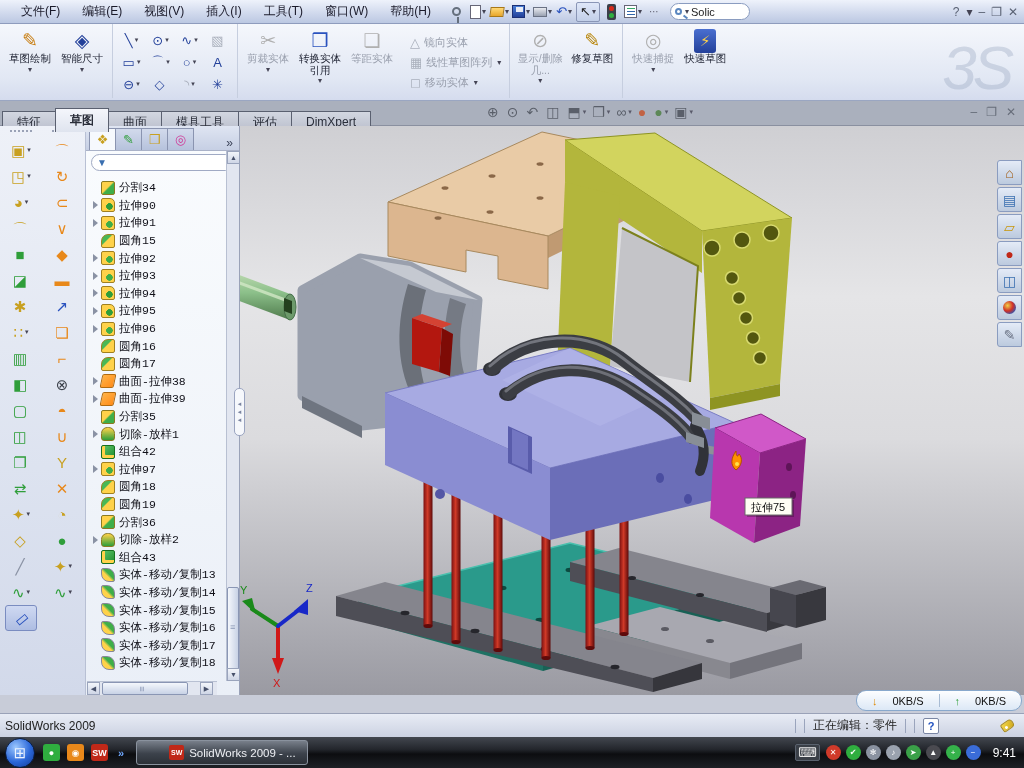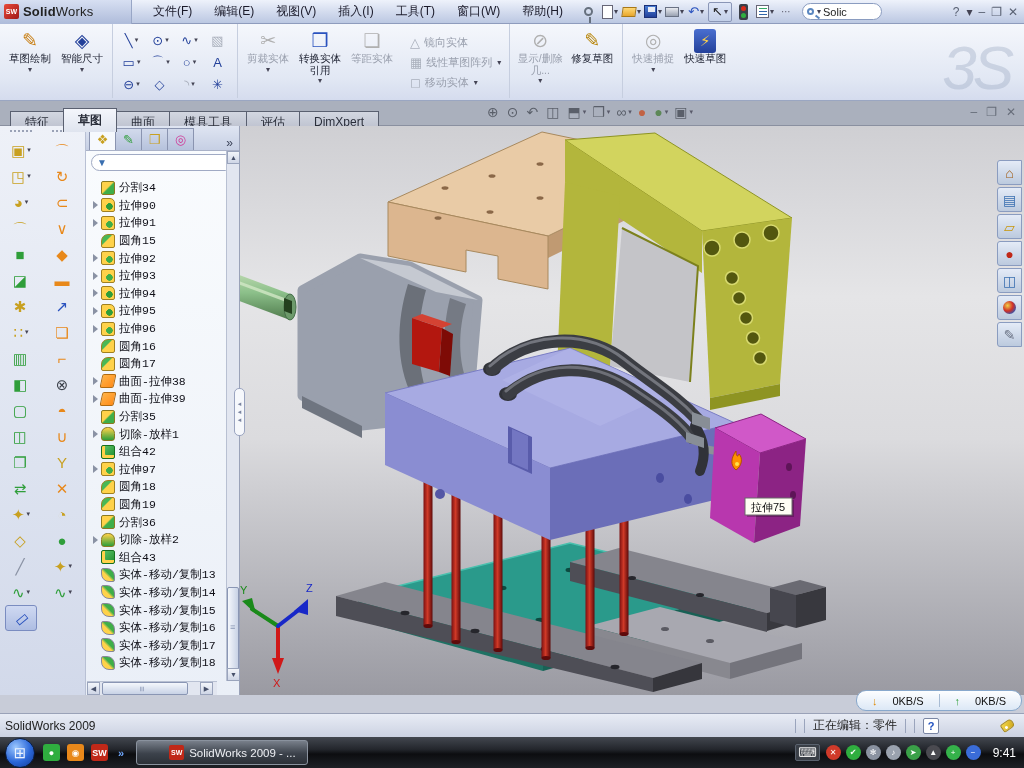--- a/index.html
+++ b/index.html
@@ -62,21 +62,21 @@
   .srow { display:flex; align-items:center; gap:4px; height:19px; padding:0 4px; border-radius:2px; }
   .srow .g { font-size:13px; }
   .srow .slabel { font-size:11px; color:#1c2030; white-space:nowrap; }
   .srow.disabled .slabel { color:#9aa0ae; }
   .srow.disabled .g { color:#aab0bc !important; }
   .watermark { position:absolute; right:14px; top:8px; font-size:62px; font-style:italic; font-weight:normal;
     color:rgba(150,162,188,.35); letter-spacing:-4px; }
 
   
   .tabrow { position:absolute; left:0; top:101px; width:1024px; height:25px; background:#aab0bd; border-bottom:1px solid #8a90a0; }
-  .ctabs { display:flex; height:31px; align-items:flex-end; padding-left:10px; }
+  .ctabs { display:flex; height:31px; align-items:flex-end; padding-left:2px; }
   .ctab { height:21px; padding:0 14px; display:flex; align-items:center; font-size:12px; color:#2a2e3a;
     background:linear-gradient(180deg,#d3d7e1,#b8bdcb); border:1px solid #5a6070; border-bottom:none; margin-right:-1px; }
   .ctab.active { background:linear-gradient(180deg,#f4f6fb,#dfe4ef); height:24px; font-weight:bold; position:relative; z-index:2; }
   .hud { position:absolute; left:487px; top:3px; display:flex; align-items:center; gap:6px; opacity:.8; }
   .hud .hic { display:flex; align-items:center; gap:1px; color:#474c56; font-size:14px; }
   .hud .hic .ddv { font-size:7px; }
   .hud .hic.ball1 .g { color:#c85028; }
   .hud .hic.ball2 .g { color:#4a7f3f; }
   .docbtns { position:absolute; right:8px; top:4px; display:flex; gap:9px; color:#676d7a; font-size:12px; }
 
@@ -176,24 +176,20 @@
   .kbd { color:#e8e8e8; font-size:13px; background:#3a3f47; border:1px solid #5a626e; border-radius:2px; padding:0 2px; height:17px; display:flex; align-items:center; }
   .trayic { width:15px; height:15px; border-radius:50%; display:flex; align-items:center; justify-content:center; font-size:8px; color:#fff; }
   .clock { color:#fff; font-size:12px; margin-left:6px; }
 
   svg text { font-family:"Liberation Sans","DejaVu Sans",sans-serif; }
 </style>
 </head>
 <body>
 
 <div class="titlebar">
-  <div class="logo-area">
-    <span class="sw-cube">SW</span>
-    <span class="logo-text"><b>Solid</b><span>Works</span></span>
-  </div>
   <div class="menus">
 
   <span class="menu-item">文件(F)</span>
       <span class="menu-item">编辑(E)</span>
       <span class="menu-item">视图(V)</span>
       <span class="menu-item">插入(I)</span>
       <span class="menu-item">工具(T)</span>
       <span class="menu-item">窗口(W)</span>
       <span class="menu-item">帮助(H)</span>
     </div>

